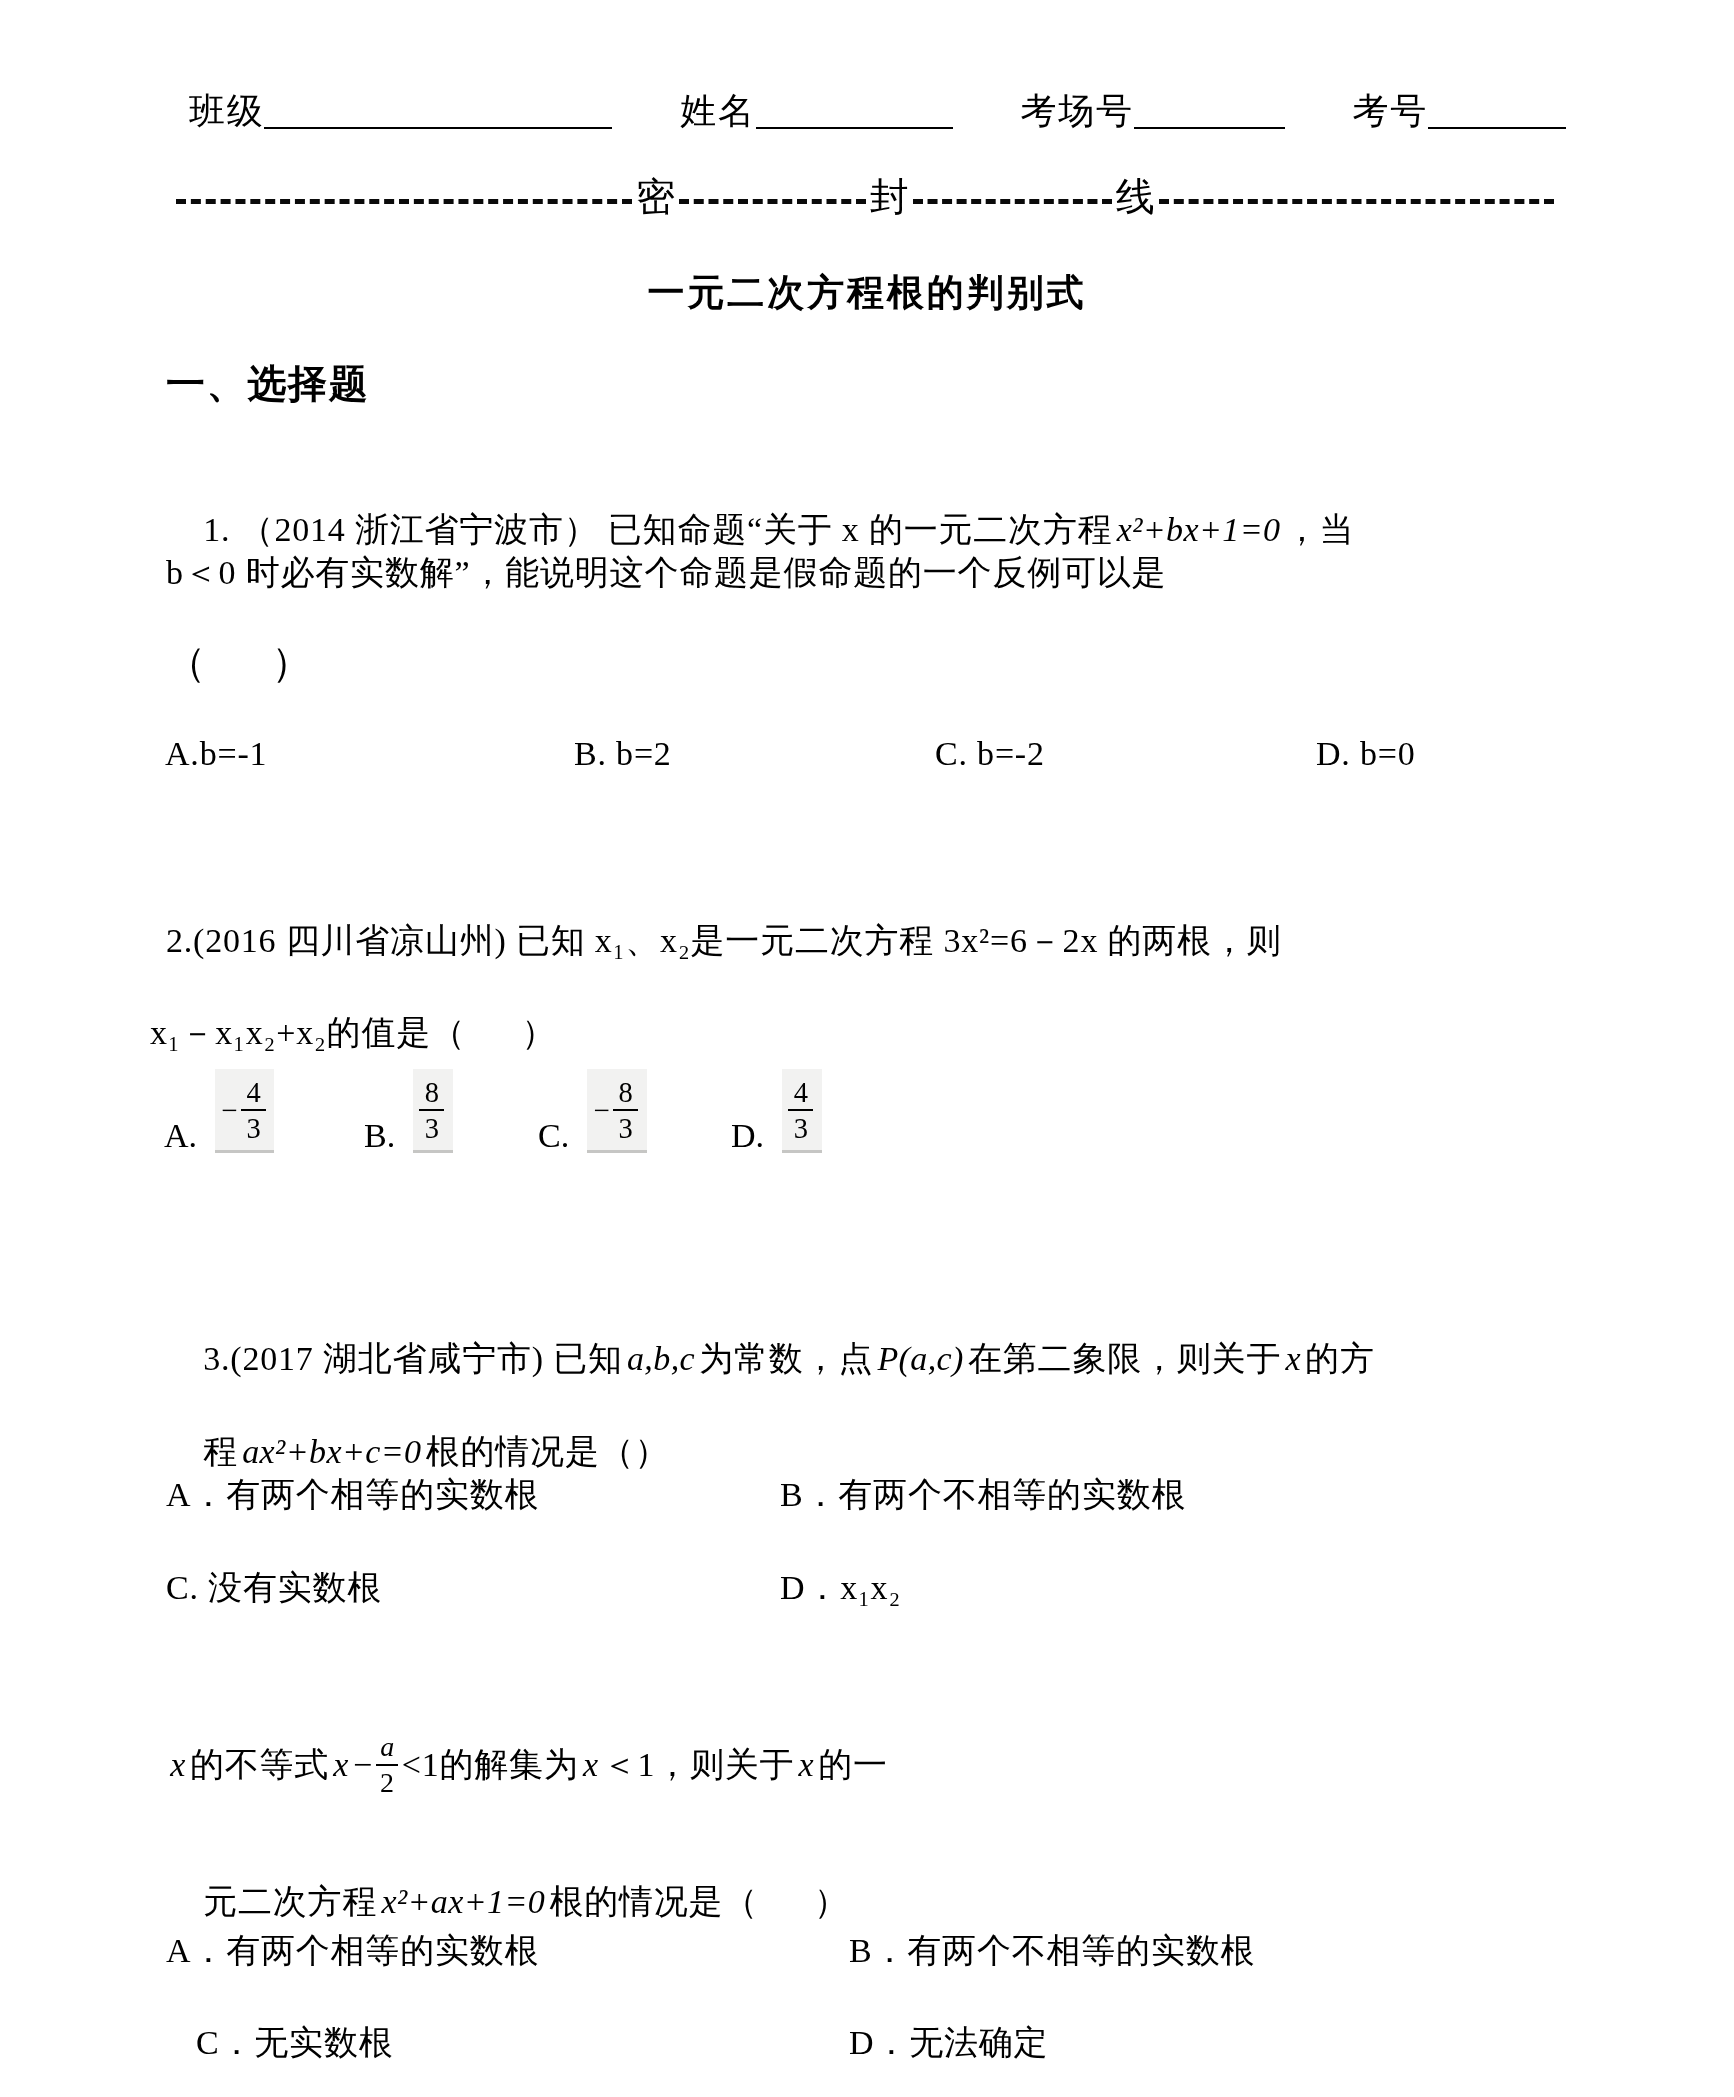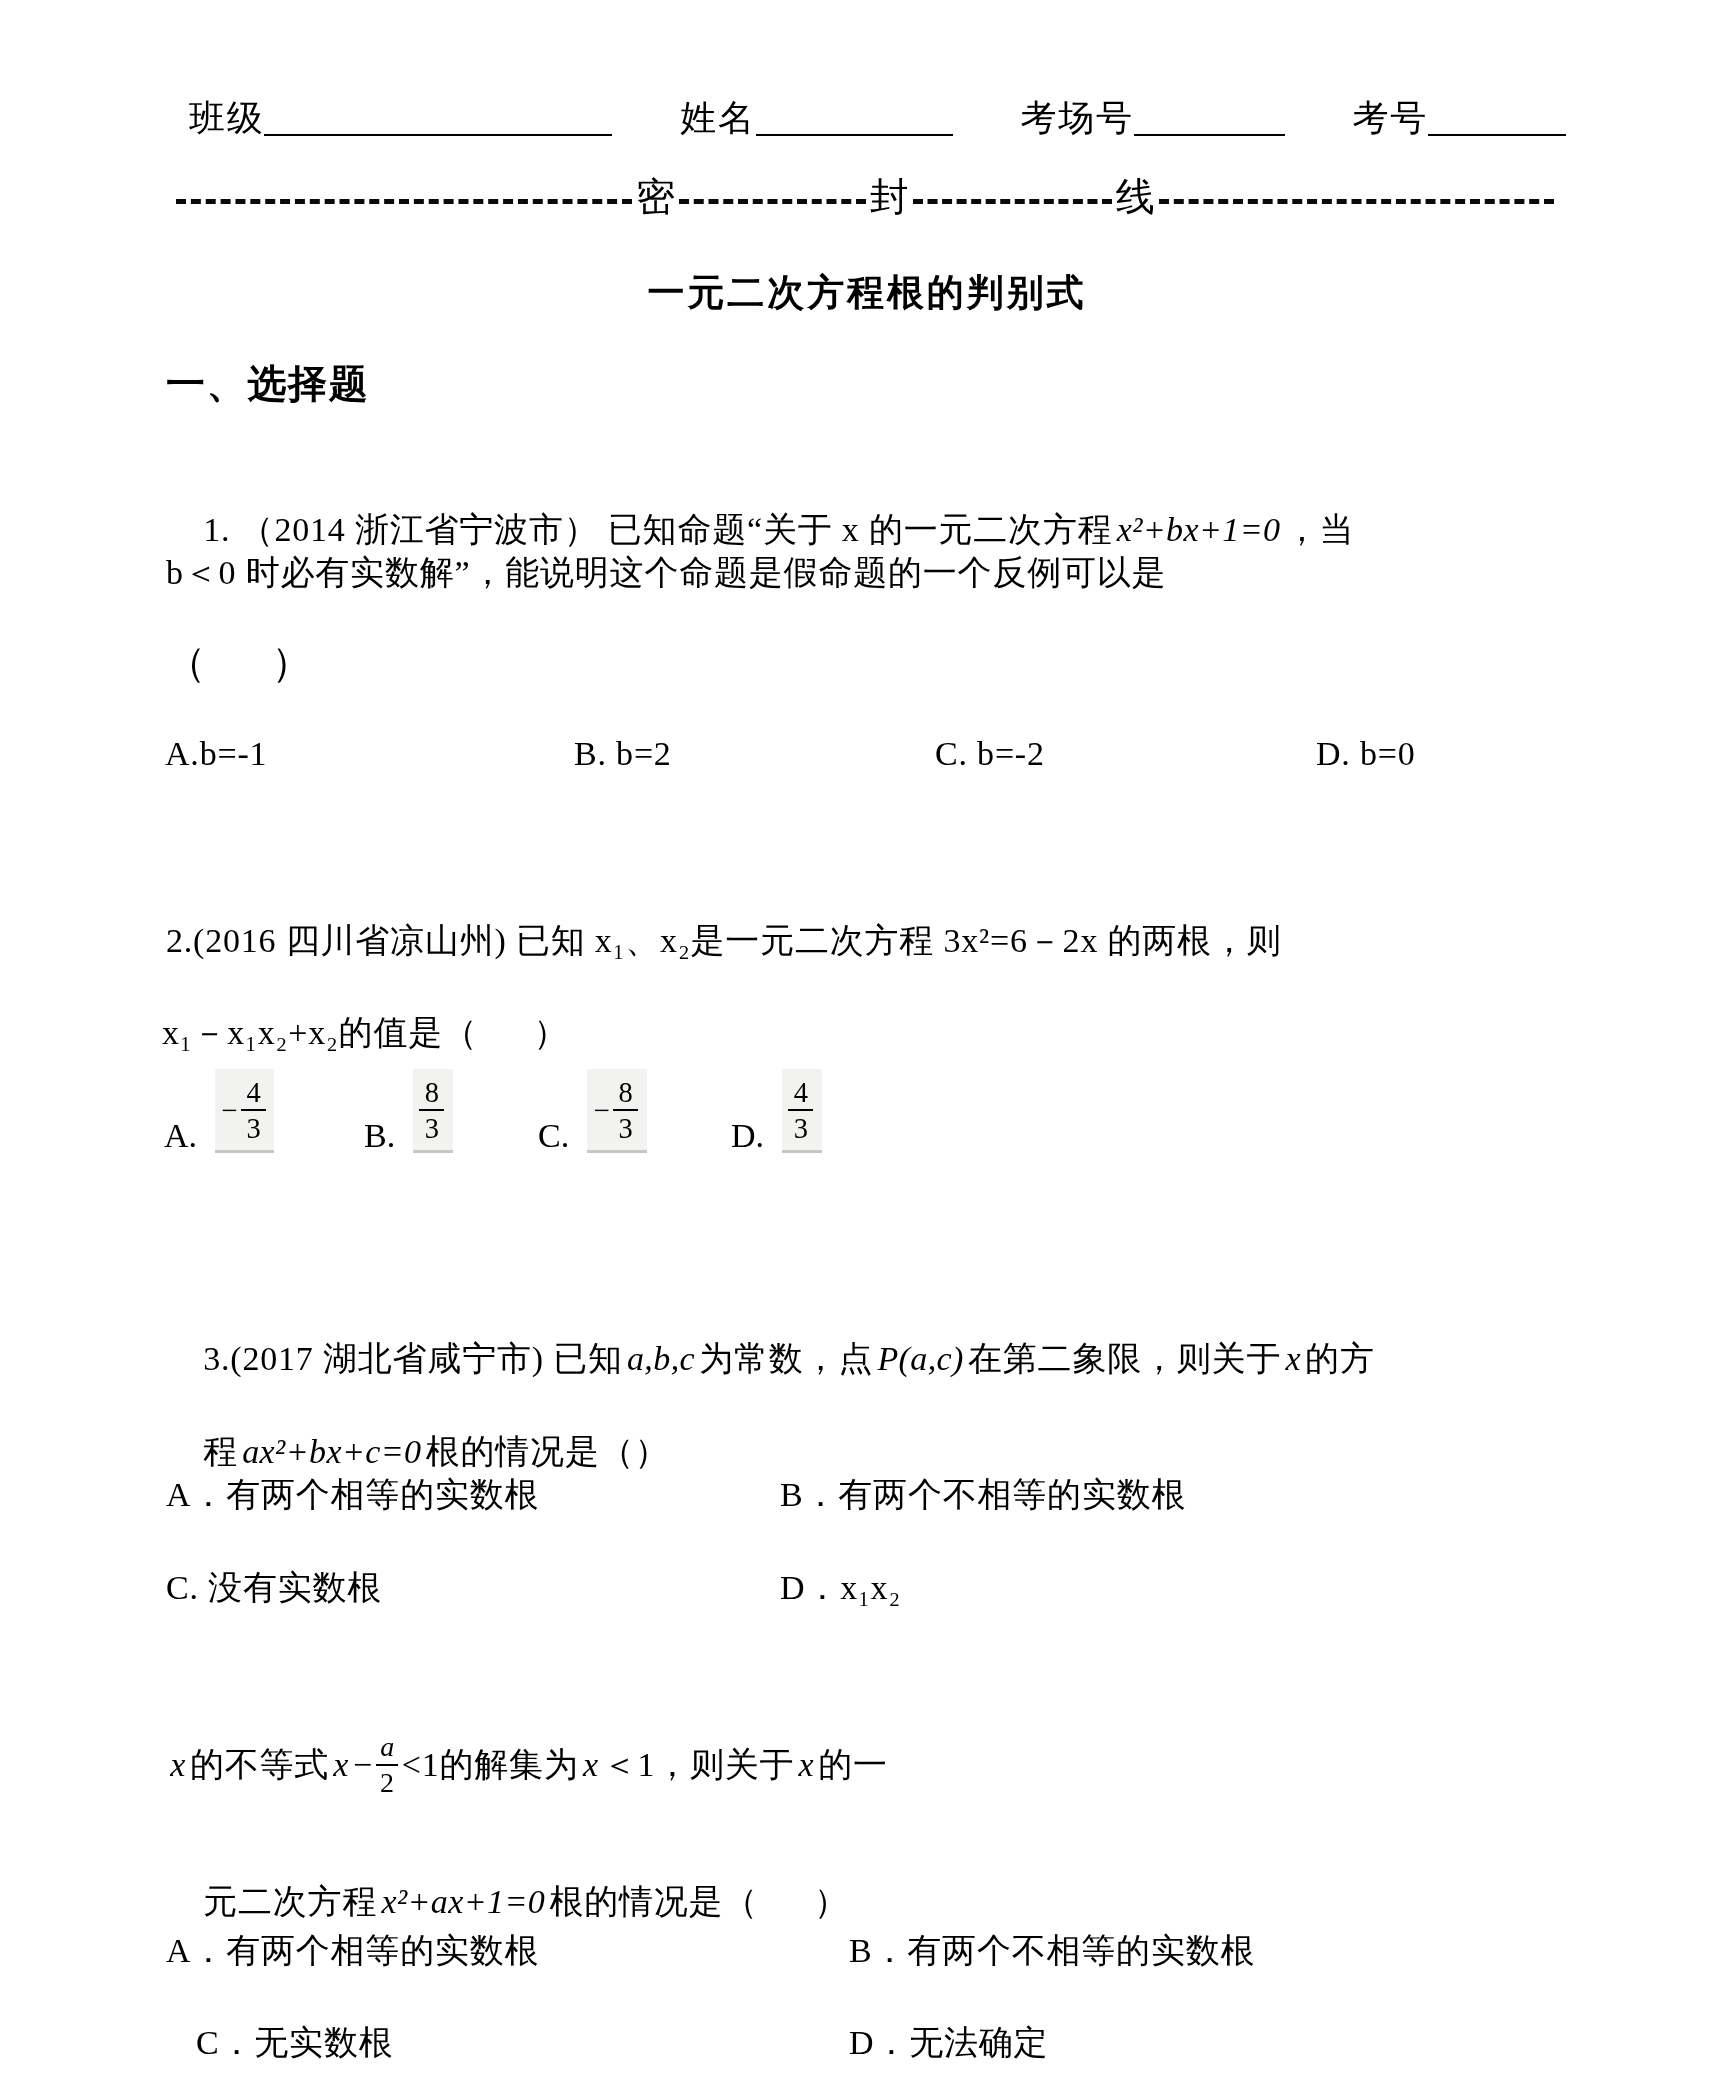--- a/index.html
+++ b/index.html
@@ -11,21 +11,21 @@
     font-family:"Liberation Serif","DejaVu Serif",serif;
     color:#000;
     overflow:hidden;
   }
   .line { position:absolute; white-space:pre; font-size:34px; line-height:1.45; letter-spacing:0.8px; }
   .math { font-style:italic; margin:0 4.2px; letter-spacing:0.4px; }
 
   
   .header-row {
     position:absolute; top:90px; left:189px; right:168px; height:57px;
-    display:flex; align-items:center; justify-content:space-between;
+    display:flex; align-items:flex-start; justify-content:space-between;
     font-size:36px;
   }
   .hgroup { display:flex; align-items:flex-end; }
   .hlabel { line-height:1.2; letter-spacing:1.7px; }
   .hblank { display:inline-block; border-bottom:2.9px solid #000; height:12.6px; margin-bottom:4.2px; }
   .hblank.w1 { width:348px; } .hblank.w2 { width:197px; }
   .hblank.w3 { width:151px; } .hblank.w4 { width:138px; }
 
   
   .seal-row {
@@ -116,21 +116,21 @@
   <div class="line" style="top:548px; left:166px;">b＜0 时必有实数解”，能说明这个命题是假命题的一个反例可以是</div>
   <div class="line" style="top:634px; left:166px; font-size:40px;">（      ）</div>
   <div class="optrow" style="top:735px;">
     <span class="opt" style="left:165px;">A.b=-1</span>
     <span class="opt" style="left:574px;">B. b=2</span>
     <span class="opt" style="left:935px;">C. b=-2</span>
     <span class="opt" style="left:1316px;">D. b=0</span>
   </div>
 
   <div class="line" style="top:916px; left:166px;">2.(2016 四川省凉山州) 已知 x₁、x₂是一元二次方程 3x²=6－2x 的两根，则</div>
-  <div class="line" style="top:1008px; left:162px;">x₁－x₁x₂+x₂的值是（      ）</div>
+  <div class="line" style="top:1008px; left:150px;">x₁－x₁x₂+x₂的值是（      ）</div>
   <div class="optrow" style="top:1069px; height:84px;">
     <span class="fracopt" style="left:164px;">
       <span class="fletter">A.</span>
       <span class="fracbox">
         <span class="fsign">−</span>
         <span class="vfrac">
             <span class="fnum">4</span>
             <span class="fbar"></span>
             <span class="fden">3</span>
           </span>

